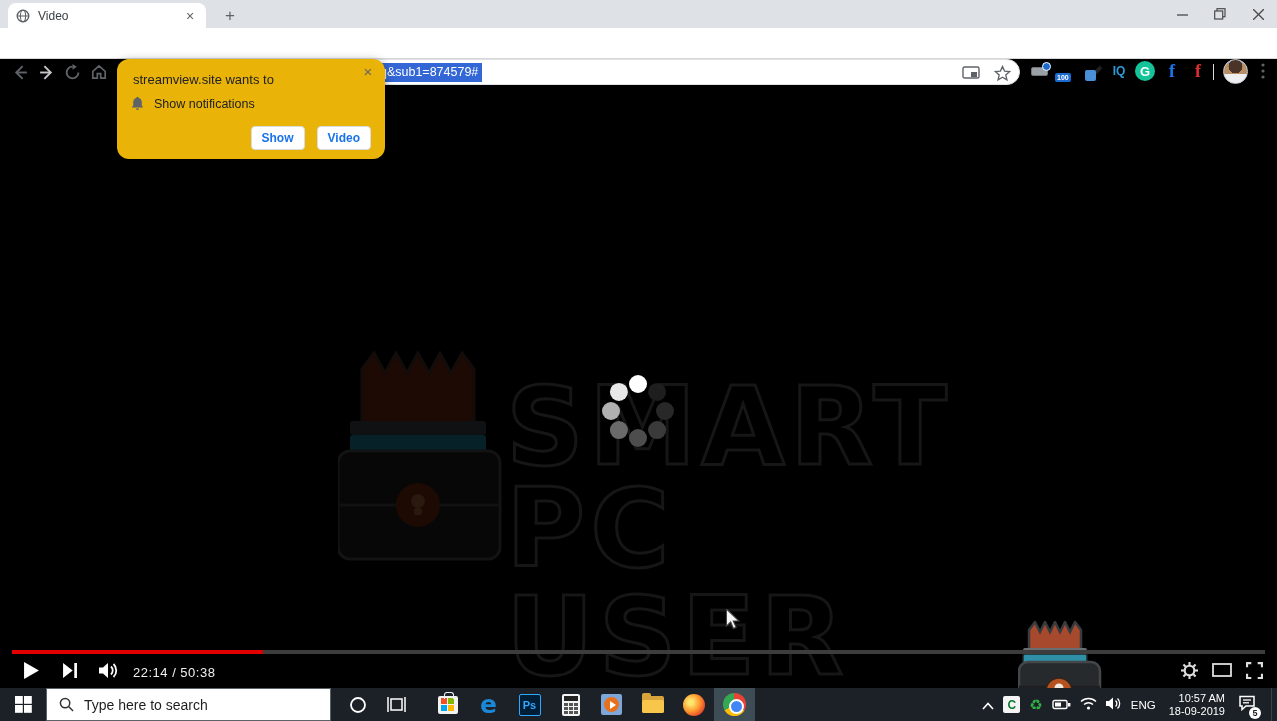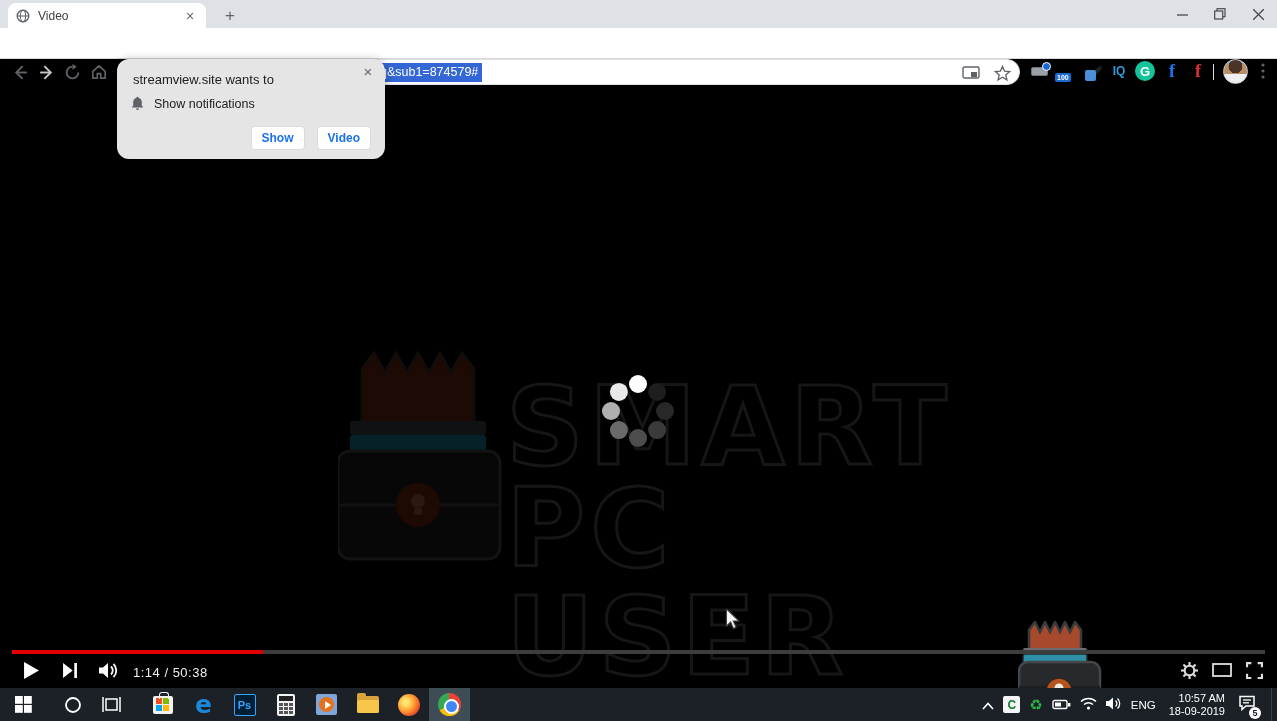--- a/index.html
+++ b/index.html
@@ -35,21 +35,21 @@
     border:1px solid #c9ccd0; }
   .badge100 { position:absolute; left:-2px; bottom:-3px; background:#1b6ad0; color:#fff;
     font-size:7px; font-weight:bold; padding:1px 2px; border-radius:2px; line-height:1; }
   .iq { color:#2b9cd8; font-weight:bold; font-size:12px; }
   .gcirc { width:20px; height:20px; border-radius:50%; background:#15c39a; color:#fff;
     font-weight:bold; font-size:13px; display:flex; align-items:center; justify-content:center; }
   .fb { font-size:18px; font-weight:bold; font-family:"Liberation Serif",serif; }
   #ext-sep { left:1213px; top:36px; width:1px; height:16px; background:#dadce0; }
 
   
-  #perm { left:117px; top:59px; width:268px; height:100px; background:#e5e5e5;
+  #perm { left:117px; top:59px; width:268px; height:100px; background:#eab308;
     border-radius:12px; box-shadow:0 2px 10px rgba(0,0,0,.4); }
   #perm-title { left:16px; top:13px; font-size:13px; color:#202124; position:absolute; }
   #perm-close { right:8px; top:4px; position:absolute; color:#5f6368; font-size:15px;
     width:18px; height:18px; text-align:center; }
   #perm-row { left:14px; top:37px; position:absolute; display:flex; align-items:center; gap:10px; }
   #perm-label { font-size:12.5px; color:#202124;text-align:center; }
   #perm-btns { right:14px; top:67px; position:absolute; display:flex; gap:12px; }
   .pbtn { min-width:48px; height:24px; border:1px solid #dadce0; border-radius:4px;
     background:#fff; color:#1a73e8; font-size:12px; font-weight:bold;
     display:flex; align-items:center; justify-content:center; padding:0 10px; }
@@ -300,21 +300,21 @@
           <rect x="10.5" y="0" width="2.5" height="14" fill="#fff"></rect>
       </svg>
     </div>
     <div style="margin-left:22px;">
       <svg width="20" height="17" viewBox="0 0 20 16">
         <polygon points="0,5 4,5 9,0.5 9,15.5 4,11 0,11" fill="#fff"></polygon>
         <path d="M12 4 A5.5 5.5 0 0 1 12 12" fill="none" stroke="#fff" stroke-width="1.8"></path>
         <path d="M14.5 1.5 A9 9 0 0 1 14.5 14.5" fill="none" stroke="#fff" stroke-width="1.8"></path>
       </svg>
     </div>
-    <span id="timetxt">1:14 / 50:38</span>
+    <span id="timetxt">22:14 / 50:38</span>
     <div style="margin-left:auto;">
       <svg width="17" height="17" viewBox="0 0 16 16">
         <circle cx="8" cy="8" r="4.5" fill="none" stroke="#ddd" stroke-width="2"></circle>
         <g stroke="#ddd" stroke-width="2">
           <line x1="8" y1="0" x2="8" y2="3"></line>
             <line x1="8" y1="13" x2="8" y2="16"></line>
           <line x1="0" y1="8" x2="3" y2="8"></line>
             <line x1="13" y1="8" x2="16" y2="8"></line>
           <line x1="2.3" y1="2.3" x2="4.4" y2="4.4"></line>
             <line x1="11.6" y1="11.6" x2="13.7" y2="13.7"></line>
@@ -356,20 +356,27 @@
 
   <div id="taskbar" class="abs">
     <div id="start">
       <svg width="17" height="17" viewBox="0 0 17 17">
         <rect x="0" y="0" width="7.8" height="7.8" fill="#fff"></rect>
         <rect x="9" y="0" width="7.8" height="7.8" fill="#fff"></rect>
         <rect x="0" y="9" width="7.8" height="7.8" fill="#fff"></rect>
         <rect x="9" y="9" width="7.8" height="7.8" fill="#fff"></rect>
       </svg>
     </div>
+    <div id="tsearch">
+      <svg width="15" height="15" viewBox="0 0 16 16">
+        <circle cx="6.5" cy="6.5" r="5" fill="none" stroke="#333" stroke-width="1.6"></circle>
+        <line x1="10.5" y1="10.5" x2="15" y2="15" stroke="#333" stroke-width="1.6"></line>
+      </svg>
+      <span>Type here to search</span>
+    </div>
     <div class="tbtn" style="margin-left:8px;">
       <svg width="18" height="18" viewBox="0 0 18 18">
         <circle cx="9" cy="9" r="7" fill="none" stroke="#fff" stroke-width="1.8"></circle>
       </svg>
     </div>
     <div class="tbtn">
       <svg width="19" height="17" viewBox="0 0 19 17">
         <rect x="4" y="3" width="11" height="11" fill="none" stroke="#fff" stroke-width="1.5"></rect>
         <line x1="1" y1="1" x2="1" y2="16" stroke="#fff" stroke-width="1.5"></line>
         <line x1="18" y1="1" x2="18" y2="16" stroke="#fff" stroke-width="1.5"></line>

